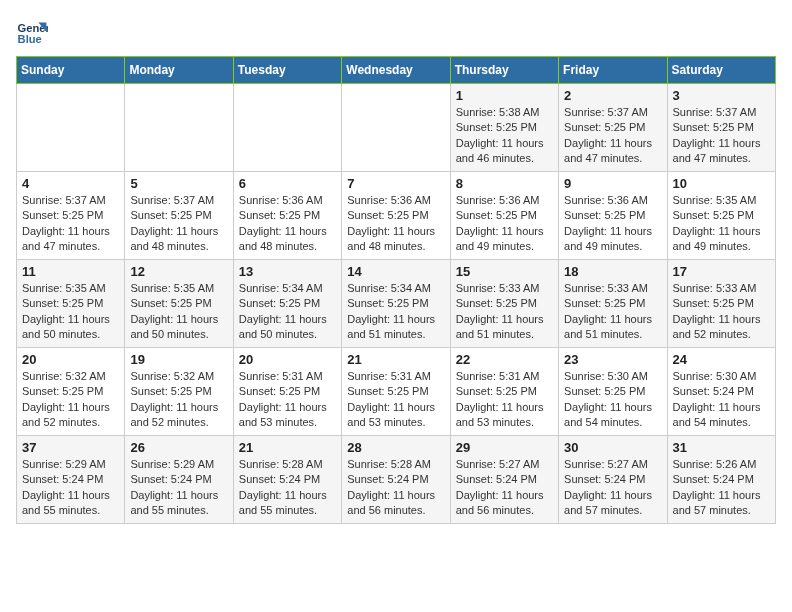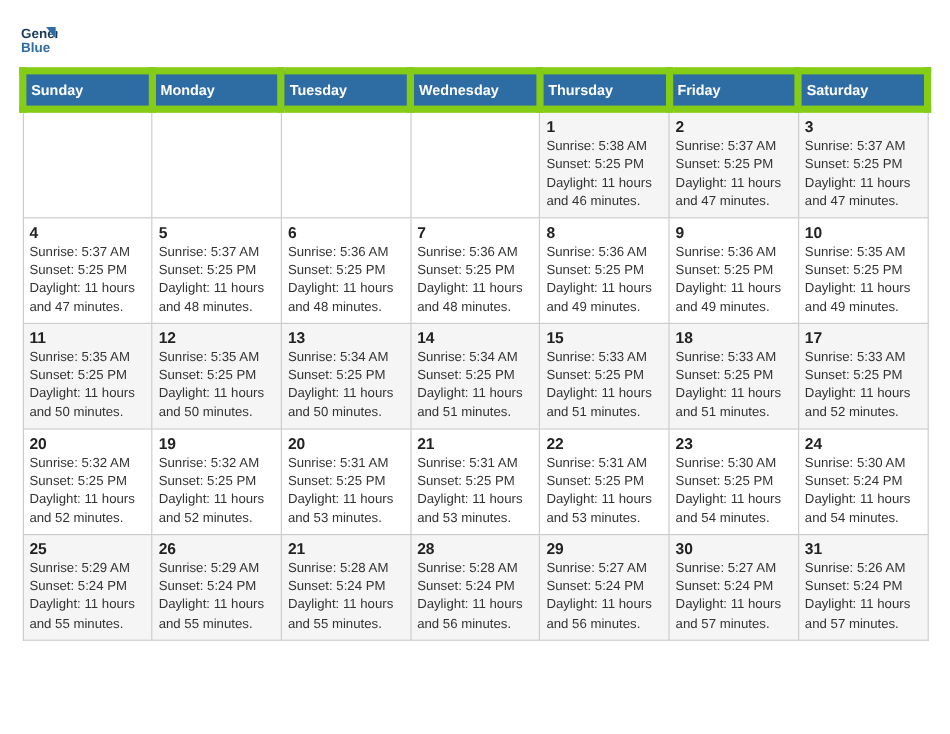--- a/index.html
+++ b/index.html
@@ -52,21 +52,21 @@
       border-collapse: collapse;
       table-layout: fixed;
     }
     thead tr th {
       background-color: #2e6da4;
       color: #fff;
       font-size: 12px;
       font-weight: bold;
       padding: 6px 4px;
       text-align: left;
-      border: 6px solid #84cc16;
+      border: 1px solid #84cc16;
     }
     tbody tr td {
       vertical-align: top;
       border: 1px solid #ccc;
       padding: 4px 5px;
       font-size: 10px;
       color: #222;
       height: 88px;
       background: #fff;
     }
@@ -229,21 +229,21 @@
           <span class="day-num">23</span>
           <div class="day-info">Sunrise: 5:30 AM<br>Sunset: 5:25 PM<br>Daylight: 11 hours and 54 minutes.</div>
         </td>
         <td>
           <span class="day-num">24</span>
           <div class="day-info">Sunrise: 5:30 AM<br>Sunset: 5:24 PM<br>Daylight: 11 hours and 54 minutes.</div>
         </td>
       </tr>
       <tr>
         <td>
-          <span class="day-num">25</span>
+          <span class="day-num">37</span>
           <div class="day-info">Sunrise: 5:29 AM<br>Sunset: 5:24 PM<br>Daylight: 11 hours and 55 minutes.</div>
         </td>
         <td>
           <span class="day-num">26</span>
           <div class="day-info">Sunrise: 5:29 AM<br>Sunset: 5:24 PM<br>Daylight: 11 hours and 55 minutes.</div>
         </td>
         <td>
           <span class="day-num">21</span>
           <div class="day-info">Sunrise: 5:28 AM<br>Sunset: 5:24 PM<br>Daylight: 11 hours and 55 minutes.</div>
         </td>

